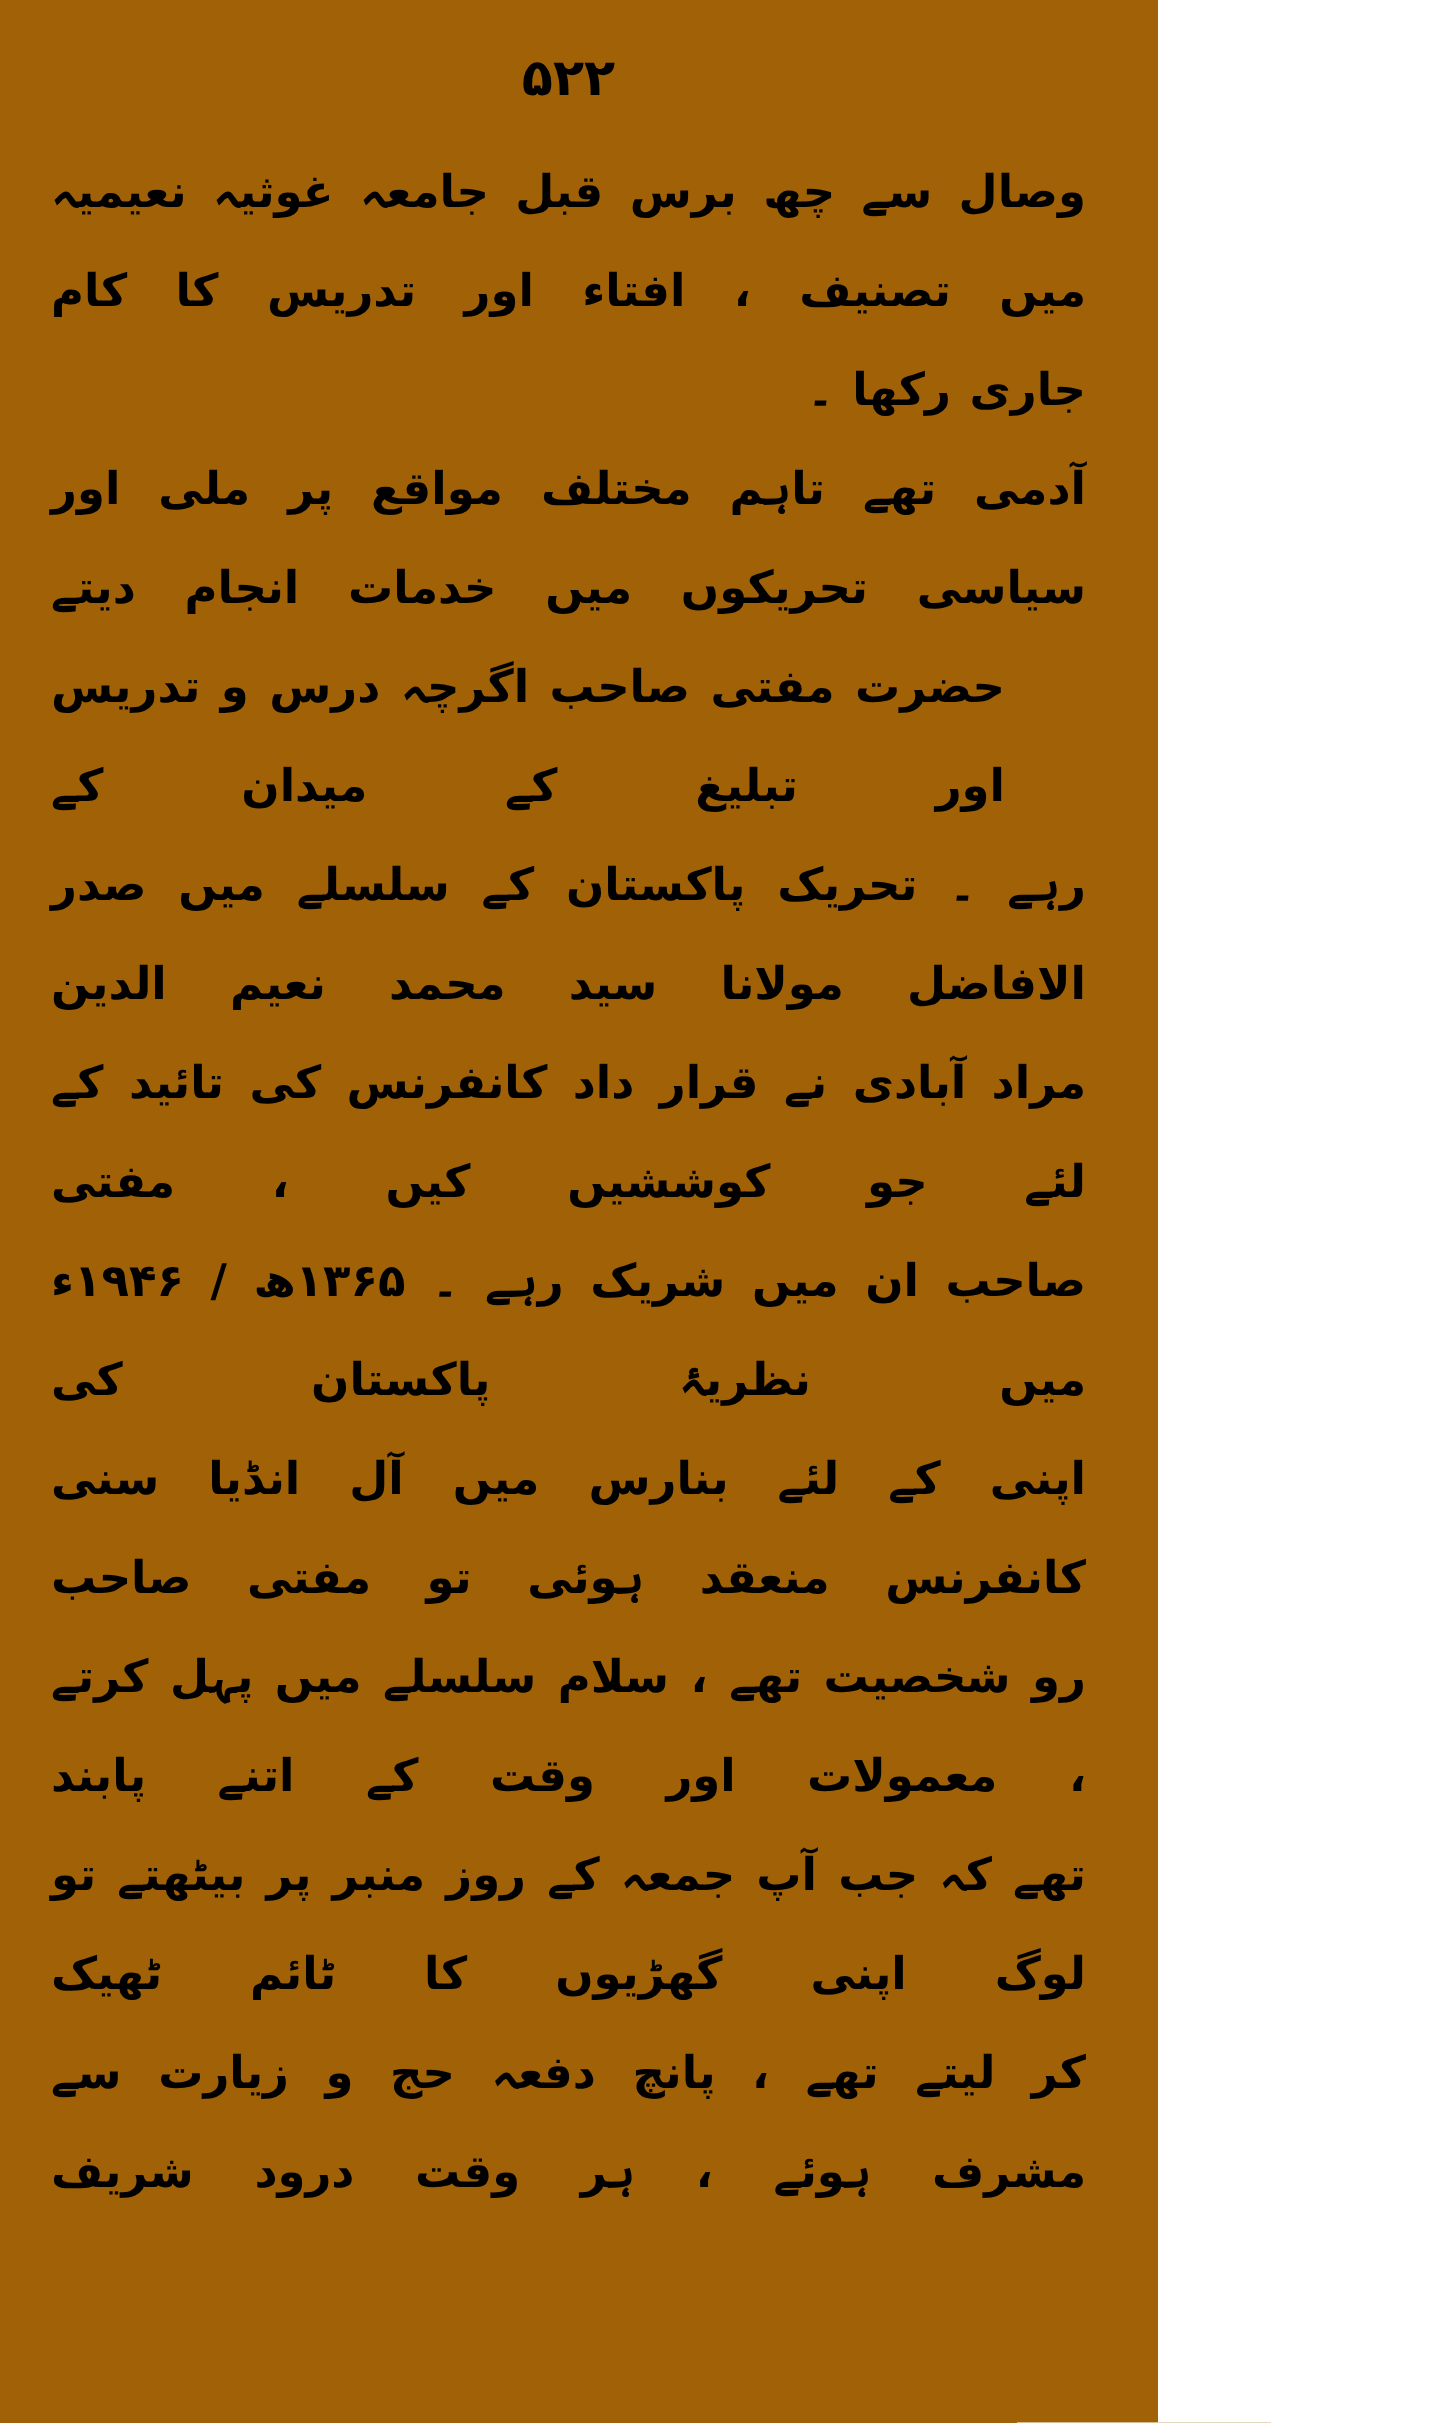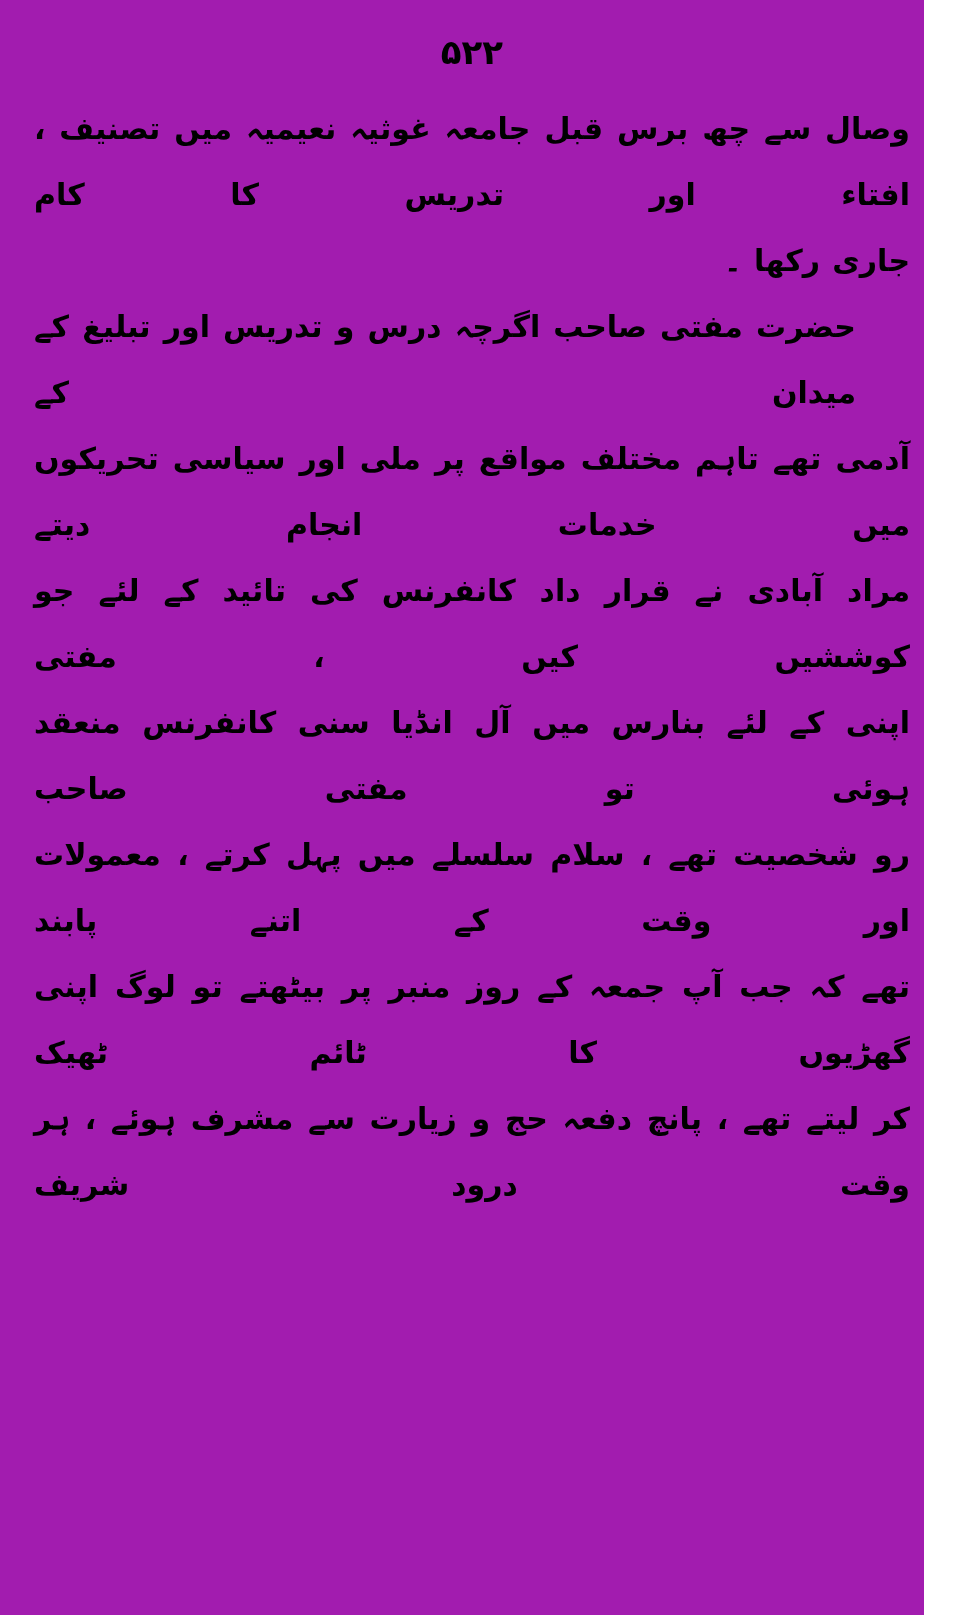--- a/index.html
+++ b/index.html
@@ -4,25 +4,25 @@
 <style>
   html, body {
     margin: 0;
     padding: 0;
     background: #ffffff;
     color: #000000;
     font-family: "DejaVu Sans", sans-serif;
   }
   .page {
     position: relative;
-    width: 924px;
+    width: 772px;
     height: 1615px;
-    background: #a21caf;
+    background: #a16207;
     box-sizing: border-box;
-    padding: 24px 14px 0 34px;
+    padding: 24px 48px 0 34px;
     overflow: hidden;
   }
   .page-number {
     text-align: center;
     font-size: 34px;
     font-weight: bold;
     line-height: 56px;
     height: 56px;
     margin-bottom: 16px;
     letter-spacing: 2px;
@@ -56,23 +56,25 @@
 
 <div class="page">
 
   <div class="page-number">۵۲۲</div>
 
   <div class="body-text">
 
     <div class="line j">وصال سے چھ برس قبل جامعہ غوثیہ نعیمیہ میں تصنیف ، افتاء اور تدریس کا کام</div>
     <div class="line short">جاری رکھا ۔</div>
 
+    <div class="line j">آدمی تھے تاہم مختلف مواقع پر ملی اور سیاسی تحریکوں میں خدمات انجام دیتے</div>
     <div class="line j indent">حضرت مفتی صاحب اگرچہ درس و تدریس اور تبلیغ کے میدان کے</div>
-    <div class="line j">آدمی تھے تاہم مختلف مواقع پر ملی اور سیاسی تحریکوں میں خدمات انجام دیتے</div>
+    <div class="line j">رہے ۔ تحریک پاکستان کے سلسلے میں صدر الافاضل مولانا سید محمد نعیم الدین</div>
     <div class="line j">مراد آبادی نے قرار داد کانفرنس کی تائید کے لئے جو کوششیں کیں ، مفتی</div>
+    <div class="line j">صاحب ان میں شریک رہے ۔ ۱۳۶۵ھ / ۱۹۴۶ء میں نظریۂ پاکستان کی</div>
     <div class="line j">اپنی کے لئے بنارس میں آل انڈیا سنی کانفرنس منعقد ہوئی تو مفتی صاحب</div>
 
     <div class="line j">رو شخصیت تھے ، سلام سلسلے میں پہل کرتے ، معمولات اور وقت کے اتنے پابند</div>
     <div class="line j">تھے کہ جب آپ جمعہ کے روز منبر پر بیٹھتے تو لوگ اپنی گھڑیوں کا ٹائم ٹھیک</div>
     <div class="line j">کر لیتے تھے ، پانچ دفعہ حج و زیارت سے مشرف ہوئے ، ہر وقت درود شریف</div>
 
   </div>
 </div>
 
 </body></html>

